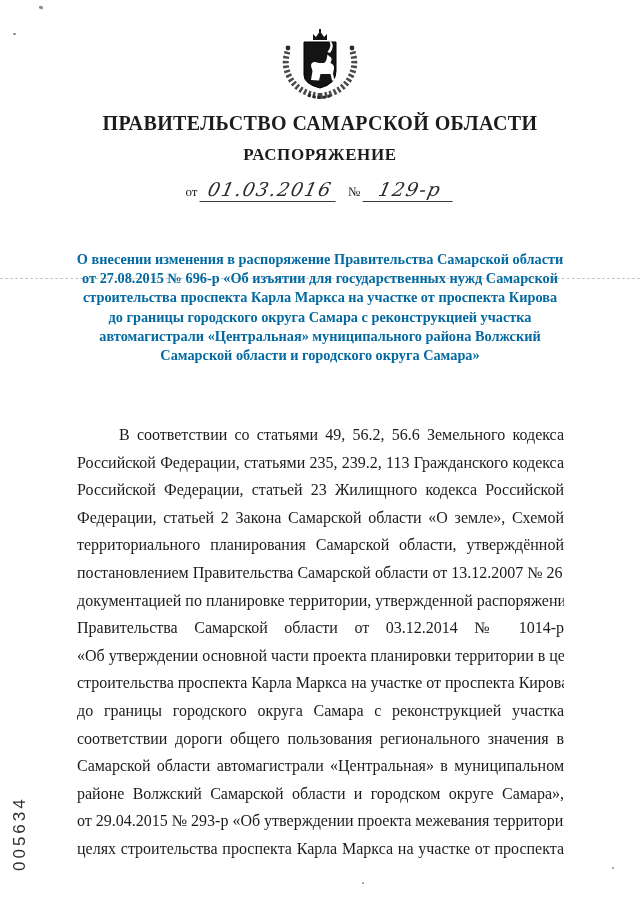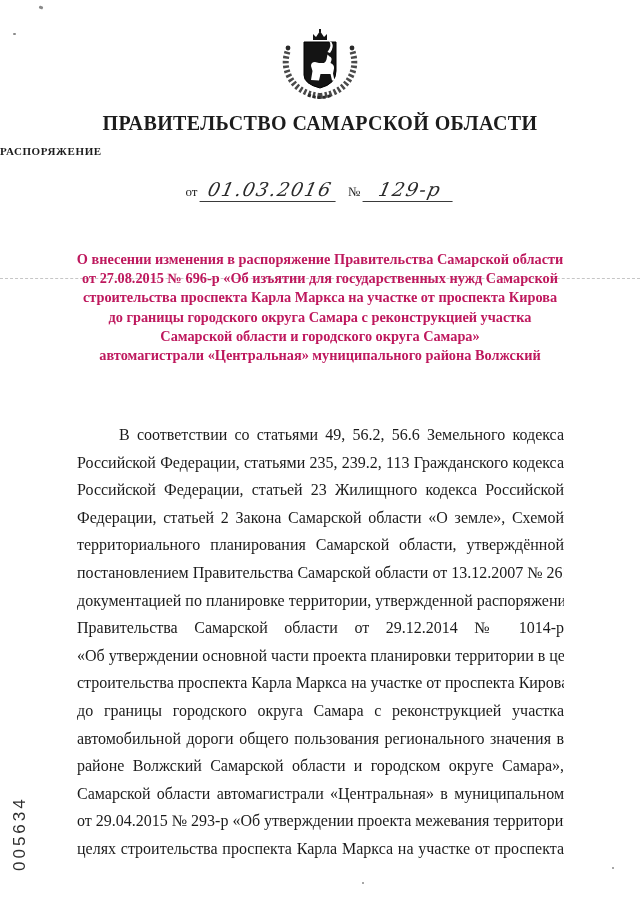--- a/index.html
+++ b/index.html
@@ -28,21 +28,21 @@
   
   .emblem { position:absolute; left:278px; top:29px; width:84px; height:70px; }
   
   .org {
     position:absolute; left:0; top:112px; width:640px;
     text-align:center; font-size:20px; font-weight:bold;
     letter-spacing:.4px; white-space:nowrap;
   }
   .doctype {
     position:absolute; left:0; top:145px; width:640px;
-    font-size:11px; font-weight:bold;
+    text-align:center; font-size:17px; font-weight:bold;
     letter-spacing:.6px;
   }
   .dateline {
     position:absolute; left:0; top:178px; width:640px;
     display:flex; justify-content:center; align-items:flex-end;
     font-size:13px; color:#222;
   }
   .dateline .lbl { padding:0 5px 2px 0;text-align:right; }
   .dateline .lbl-num { padding:0 4px 2px 10px; }
   .hand {
@@ -51,21 +51,21 @@
     font-family:"DejaVu Serif", serif; font-style:italic;
     font-size:19px; letter-spacing:1.5px; color:#2b2b2b;
     transform:skewX(-12deg);
     padding:0 6px 1px 6px;
   }
   .hand.date { min-width:105px; }
   .hand.num  { min-width:78px; }
   
   .subject {
     position:absolute; left:64px; top:250px; width:512px;
-    font-size:14.3px; font-weight:bold; color:#be185d;
+    font-size:14.3px; font-weight:bold; color:#0369a1;
   }
   .s-line { text-align:center; line-height:19.2px; white-space:nowrap; }
   
   .body-text {
     position:absolute; left:77px; top:421px; width:487px;
     font-size:16px; color:#1b1b1b;
   }
   .b-line {
     line-height:27.6px; height:27.6px;
     text-align:justify; text-align-last:justify;
@@ -121,38 +121,38 @@
     <span class="hand date">01.03.2016</span>
     <span class="lbl lbl-num">№</span>
     <span class="hand num">129-р</span>
   </div>
 
   <div class="subject">
     <div class="s-line">О внесении изменения в распоряжение Правительства Самарской области</div>
     <div class="s-line">от 27.08.2015 № 696-р «Об изъятии для государственных нужд Самарской</div>
     <div class="s-line">строительства проспекта Карла Маркса на участке от проспекта Кирова</div>
     <div class="s-line">до границы городского округа Самара с реконструкцией участка</div>
+    <div class="s-line">автомагистрали «Центральная» муниципального района Волжский</div>
     <div class="s-line">Самарской области и городского округа Самара»</div>
-    <div class="s-line">автомагистрали «Центральная» муниципального района Волжский</div>
   </div>
 
   <div class="body-text">
     <div class="b-line indent">В соответствии со статьями 49, 56.2, 56.6 Земельного кодекса</div>
     <div class="b-line">Российской Федерации, статьями 235, 239.2, 113 Гражданского кодекса</div>
     <div class="b-line">Российской Федерации, статьей 23 Жилищного кодекса Российской</div>
     <div class="b-line">Федерации, статьей 2 Закона Самарской области «О земле», Схемой</div>
     <div class="b-line">территориального планирования Самарской области, утверждённой</div>
     <div class="b-line">постановлением Правительства Самарской области от 13.12.2007 № 261,</div>
     <div class="b-line">документацией по планировке территории, утвержденной распоряжениями</div>
-    <div class="b-line">Правительства Самарской области от 29.12.2014 № 1014-р</div>
+    <div class="b-line">Правительства Самарской области от 03.12.2014 № 1014-р</div>
     <div class="b-line">«Об утверждении основной части проекта планировки территории в целях</div>
     <div class="b-line">строительства проспекта Карла Маркса на участке от проспекта Кирова</div>
     <div class="b-line">до границы городского округа Самара с реконструкцией участка</div>
-    <div class="b-line">автомобильной дороги общего пользования регионального значения в</div>
+    <div class="b-line">соответствии дороги общего пользования регионального значения в</div>
+    <div class="b-line">Самарской области автомагистрали «Центральная» в муниципальном</div>
     <div class="b-line">районе Волжский Самарской области и городском округе Самара»,</div>
-    <div class="b-line">Самарской области автомагистрали «Центральная» в муниципальном</div>
     <div class="b-line">от 29.04.2015 № 293-р «Об утверждении проекта межевания территории в</div>
     <div class="b-line">целях строительства проспекта Карла Маркса на участке от проспекта</div>
   </div>
 
   <div class="stamp">005634</div>
 
 </div>
 
 </body></html>

